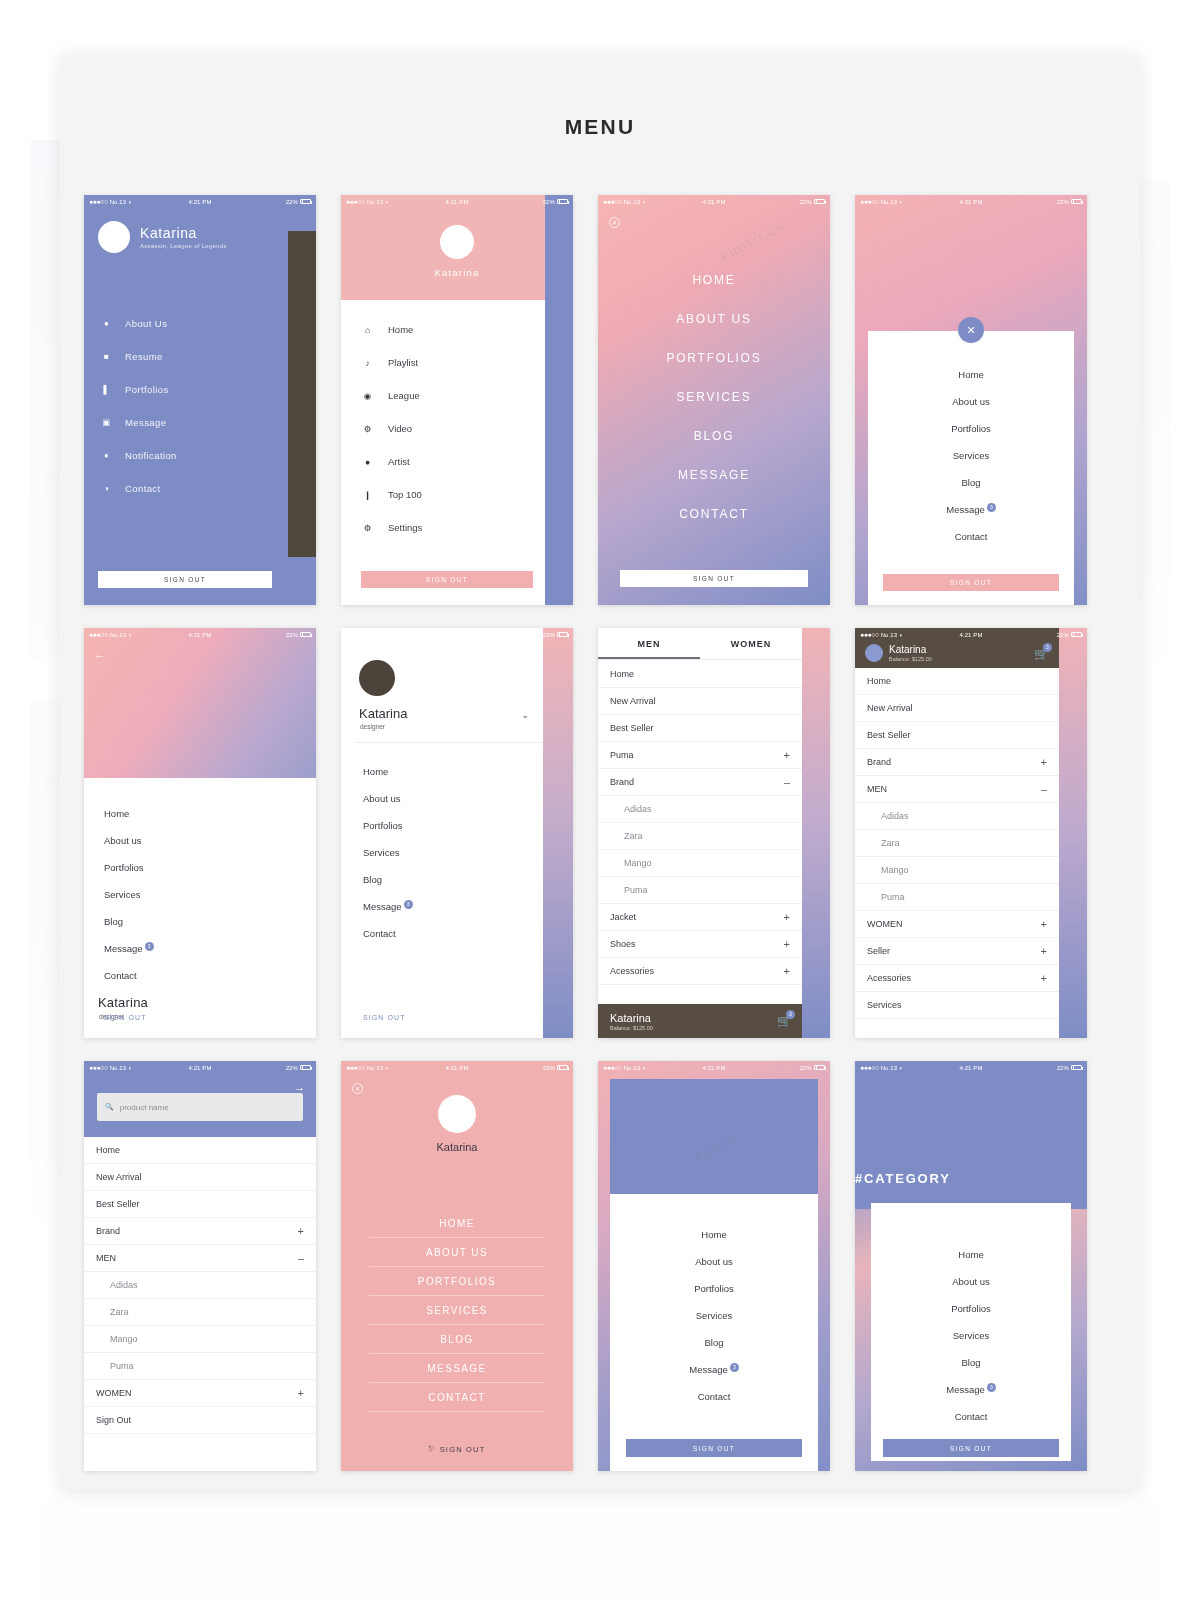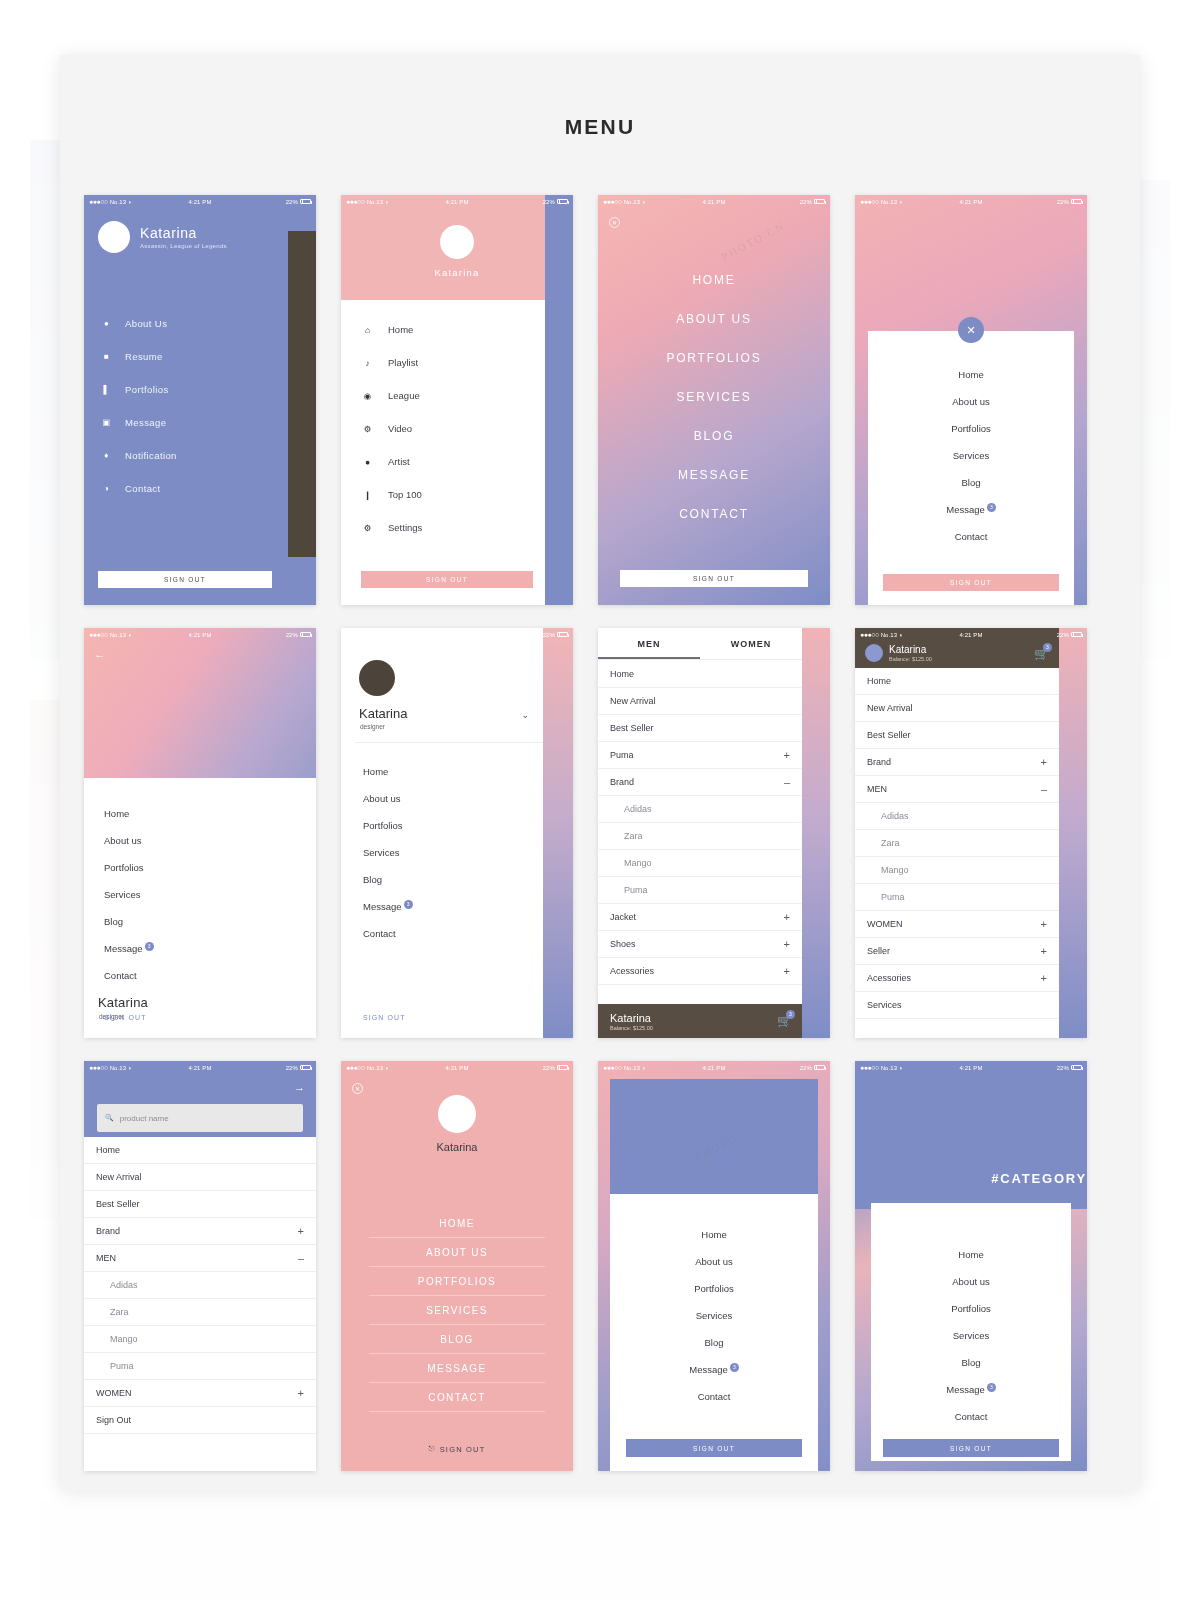--- a/index.html
+++ b/index.html
@@ -150,21 +150,21 @@
      background:linear-gradient(180deg,#f0b2b7 0%, #bfaace 48%, #7e8dc6 100%);}
   .s8 .head { position:absolute; left:0; right:28px; top:0; height:40px; background:#574d42; }
   .s8 .av { position:absolute; left:10px; top:16px; width:18px;height:18px;border-radius:50%; background:#8a9ad0;}
   .s8 .nm { position:absolute; left:34px; top:16px; color:#fff; font-size:10px;}
   .s8 .bl { position:absolute; left:34px; top:28px; color:#cfcac2; font-size:5.5px;}
   .s8 .rowlist { position:absolute; left:0; right:28px; top:40px;}
 
   .s9 { background:#fff; }
   .s9 .head { position:absolute; left:0; right:0; top:0; height:76px; background:#7d8cc4;}
   .s9 .arrow { position:absolute; right:11px; top:20px; color:#fff; font-size:11px;}
-  .s9 .search { position:absolute; left:13px; right:13px; top:43px; height:28px; background:#e8e8e8;
+  .s9 .search { position:absolute; left:13px; right:13px; top:32px; height:28px; background:#e8e8e8;
      border-radius:2px; display:flex; align-items:center; padding:12px 8px; gap:6px;}
   .s9 .search .mag { color:#8d8d94; font-size:7px;}
   .s9 .search .ph { color:#8d8d94; font-size:8px;}
   .s9 .rowlist { position:absolute; left:0; right:0; top:76px;}
 
   
   .s10 { background:#f1b0b0; }
   .s10 .close { position:absolute; left:11px; top:22px; width:11px;height:11px;border-radius:50%;
      border:1px solid rgba(255,255,255,.8); display:flex;align-items:center;justify-content:center; color:#fff; font-size:6px;}
   .s10 .av { position:absolute; left:50%; top:34px; transform:translateX(-50%); width:38px;height:38px;border-radius:50%;background:#fff;}
@@ -180,21 +180,21 @@
   .s11 .cardhead { position:absolute; left:12px; right:12px; top:18px; height:115px; background:#7d8cc4;}
   .s11 .card { position:absolute; left:12px; right:12px; top:133px; bottom:0; background:#fff;}
   .s11 .items { position:absolute; left:0; right:0; top:160px; text-align:center; z-index:2;}
   .s11 .it { height:27px; line-height:27px; color:#3b3b46; font-size:9.5px;}
   .btn-blue { position:absolute; left:28px; right:28px; bottom:14px; height:18px; background:#7d8cc4;
      display:flex;align-items:center;justify-content:center; font-size:6.5px; letter-spacing:1.3px; color:#fff; z-index:3;}
 
   
   .s12 { background:linear-gradient(160deg,#8a97c9 0%, #9a9cc8 22%, #e8b4bb 42%, #b3a8ce 70%, #7e8dc6 100%);}
   .s12 .headblock { position:absolute; left:0; right:0; top:0; height:148px; background:#7d8cc4;}
-  .s12 .ttl { position:absolute; left:0; right:0; top:110px; text-align:right; color:#fff; font-size:13px;
+  .s12 .ttl { position:absolute; left:0; right:0; top:110px; text-align:left; color:#fff; font-size:13px;
      letter-spacing:1.8px; font-weight:700;}
   .s12 .card { position:absolute; left:16px; right:16px; top:142px; bottom:10px; background:#fff;}
   .s12 .items { position:absolute; left:0; right:0; top:180px; text-align:center; z-index:2;}
   .s12 .it { height:27px; line-height:27px; color:#3b3b46; font-size:9.5px;}
 
   
   .wm { position:absolute; color:rgba(120,120,120,.16); font-size:11px; letter-spacing:2px;
         transform:rotate(-28deg); pointer-events:none; font-family:"Liberation Serif", serif; z-index:9;}
 </style>
 </head>

